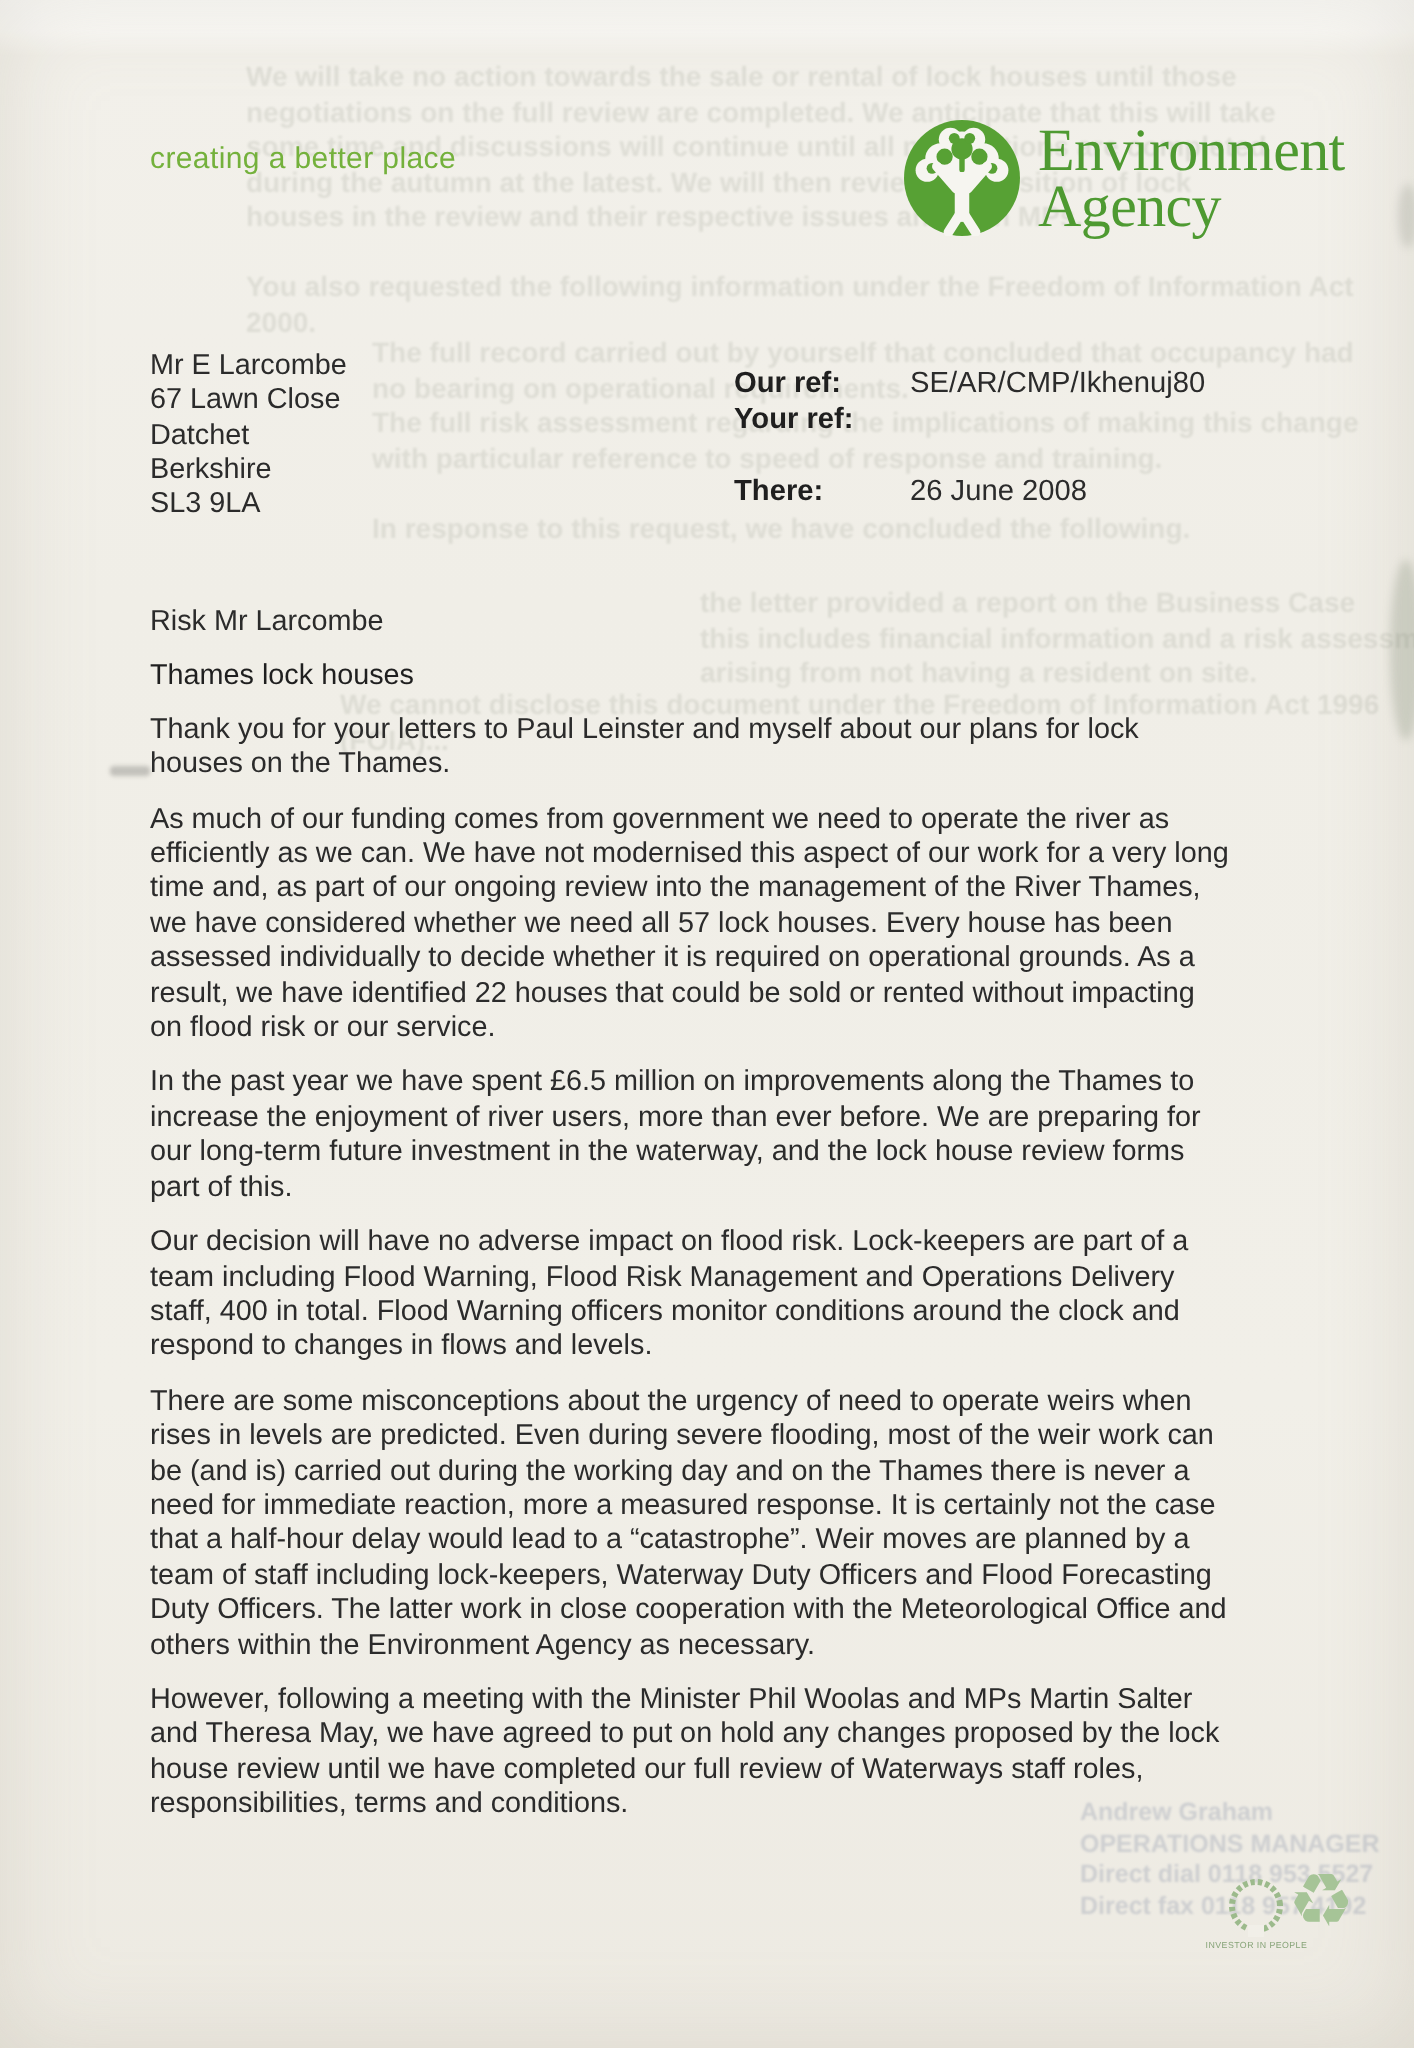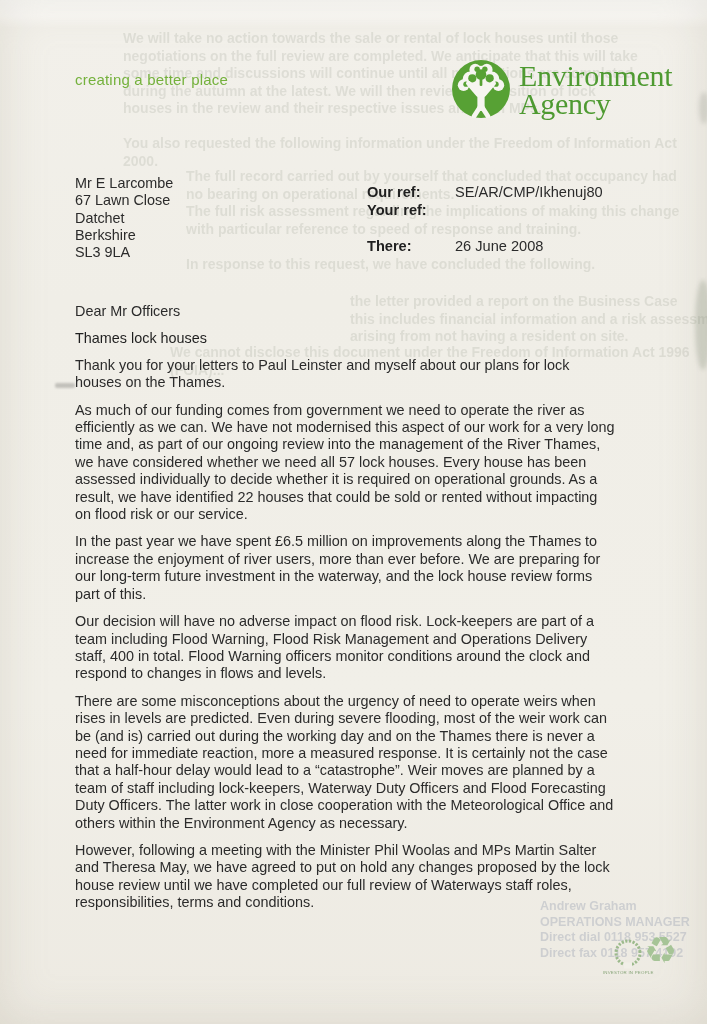--- a/index.html
+++ b/index.html
@@ -126,21 +126,21 @@
     </div>
     <div class="refrow">
       <span class="lbl">Your ref:</span><span></span>
     </div>
     <div class="refrow date-row">
       <span class="lbl">There:</span><span>26 June 2008</span>
     </div>
   </div>
 
   <div class="abs body">
-    <p>Dear Mr Officers</p>
+    <p>Risk Mr Larcombe</p>
     <p class="subject">Thames lock houses</p>
     <p class="pre">Thank you for your letters to Paul Leinster and myself about our plans for lock
 houses on the Thames.</p>
     <p class="pre">As much of our funding comes from government we need to operate the river as
 efficiently as we can. We have not modernised this aspect of our work for a very long
 time and, as part of our ongoing review into the management of the River Thames,
 we have considered whether we need all 57 lock houses. Every house has been
 assessed individually to decide whether it is required on operational grounds. As a
 result, we have identified 22 houses that could be sold or rented without impacting
 on flood risk or our service.</p>

